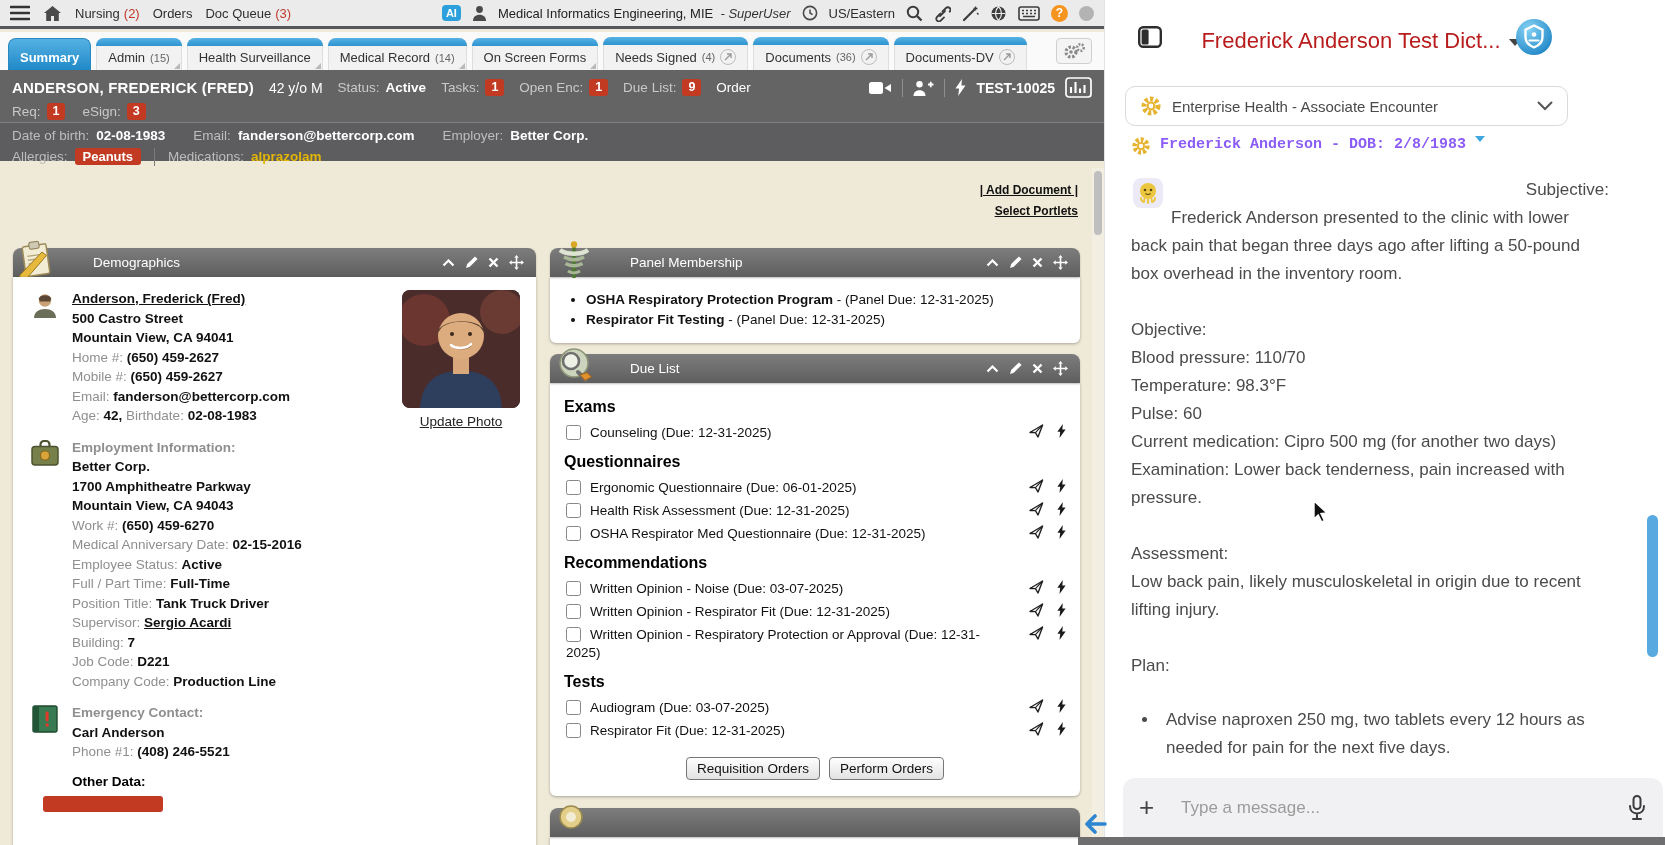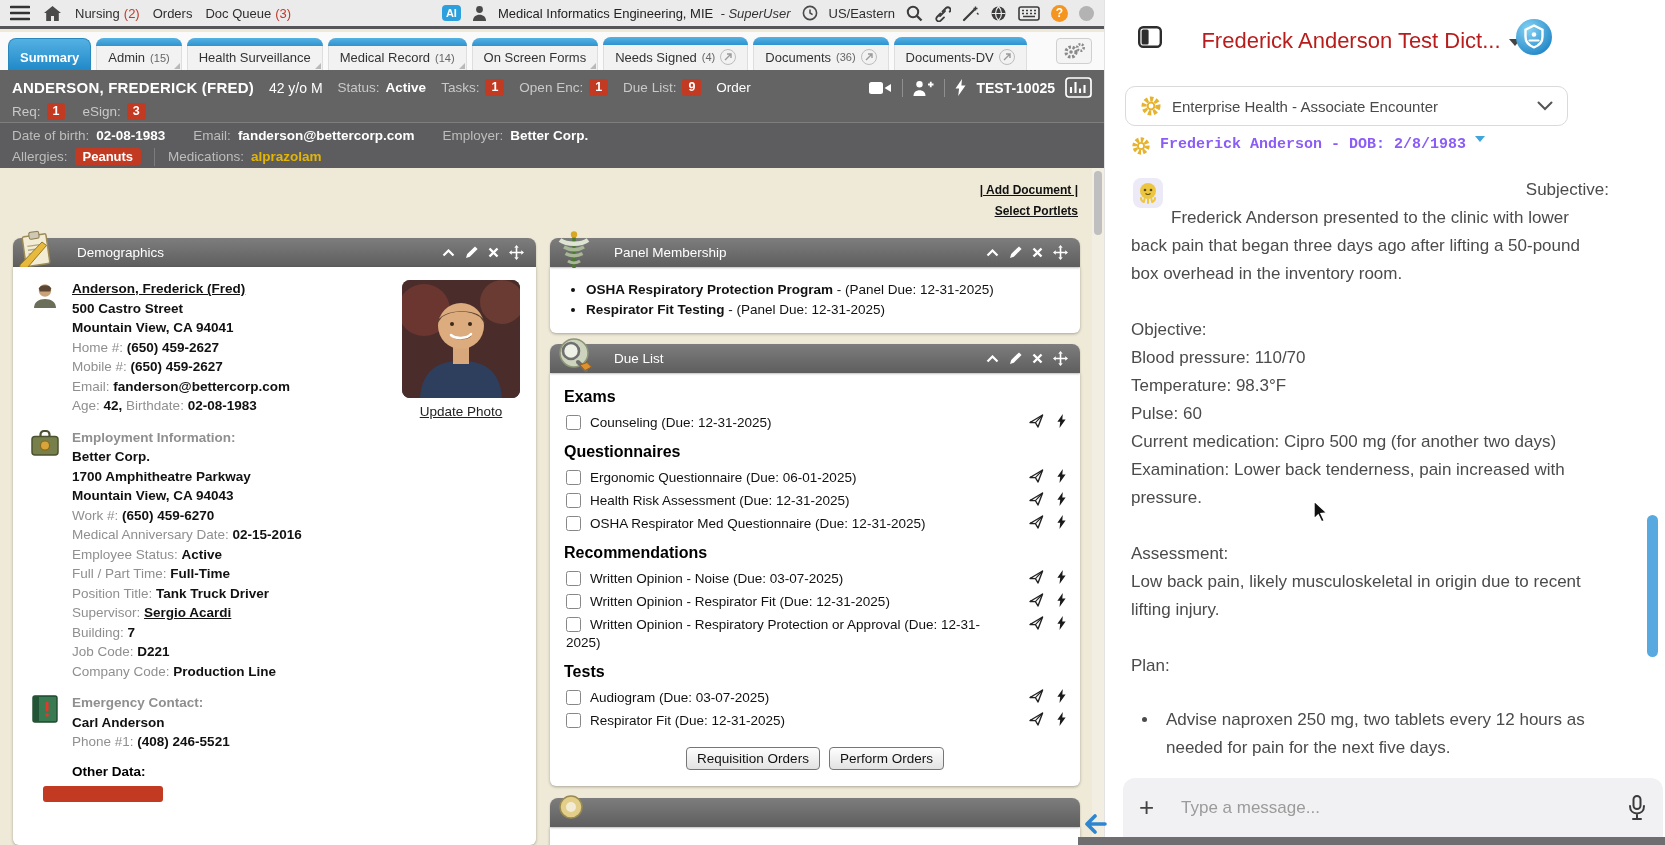--- a/index.html
+++ b/index.html
@@ -45,39 +45,39 @@
   .prow2{display:flex;align-items:center;gap:17px;height:20px;font-size:13.5px;}
   .pname{font-size:15px;font-weight:bold;letter-spacing:.2px;}
   .agesex{font-size:14px;}
   .hlbl{color:#c9c9c9;font-size:13.5px;}
   .hval{color:#fff;font-weight:bold;font-size:13.5px;}
   .badge{background:#c23a22;color:#fff;font-weight:bold;font-size:12.5px;padding:1px 6px;
     border-radius:3px;line-height:15px;display:inline-block;}
   .pair{display:flex;gap:6px;align-items:center;}
   .hicons-right{margin-left:auto;display:flex;align-items:center;gap:10px;}
   .vsep{width:1px;height:18px;background:#8f8f8f;}
-  .pinfo{position:absolute;left:0;top:122px;width:100%;height:46px;background:#5d5d5f;
+  .pinfo{position:absolute;left:0;top:122px;width:100%;height:39px;background:#5d5d5f;
     border-top:1px solid #7e7e7e;color:#fff;padding:2px 12px;box-sizing:border-box;font-size:13.5px;}
   .irow{display:flex;align-items:center;gap:7px;height:21px;}
   .ilbl{color:#bdbdbd;}
   .ival{color:#fff;font-weight:bold;}
   .gold{color:#e3b505;font-weight:bold;}
   .gap24{width:14px;}
   
   .content{position:absolute;left:0;top:168px;width:100%;height:677px;background:#efe9d7;overflow:hidden;}
   .toplinks{position:absolute;right:26px;top:12px;text-align:right;font-size:12px;
     font-weight:bold;color:#111;line-height:21px;}
   .toplinks .u{text-decoration:underline;cursor:pointer;}
   .lscroll{position:absolute;right:0;top:0;bottom:0;width:12px;background:#f2eee1;}
   .lthumb{position:absolute;left:2px;top:3px;width:8px;height:64px;border-radius:4px;background:#bfbfbf;}
   
   .portlet{position:absolute;}
   .phd{height:29px;background:linear-gradient(#7d7d7d,#5e5e5e);border-radius:8px 8px 0 0;
-    display:flex;align-items:center;color:#fff;font-size:13.5px;padding:0 12px 0 64px;
-    box-sizing:border-box;position:relative;box-shadow:0 1px 2px rgba(0,0,0,.25);}
+    display:flex;align-items:center;color:#fff;font-size:13.5px;padding:0 12px 0 80px;
+    box-sizing:border-box;position:relative;box-shadow:0 1px 2px rgba(0,0,0,.25);margin-top:10px;}
   .phd .sp{flex:1;}
   .hicons{display:flex;gap:10px;align-items:center;}
   .hicons span{display:flex;}
   .pbody{background:#fff;border-radius:0 0 6px 6px;box-shadow:0 1px 3px rgba(0,0,0,.3);
     padding:12px 14px;box-sizing:border-box;font-size:13.5px;color:#111;}
   .bigicon{position:absolute;left:2px;top:-10px;width:44px;height:44px;}
   
   .sec{position:relative;padding-left:45px;margin-bottom:12px;line-height:19.5px;}
   .sec .sicon{position:absolute;left:3px;top:1px;width:30px;height:30px;}
   .dl{color:#8f8f8f;}

